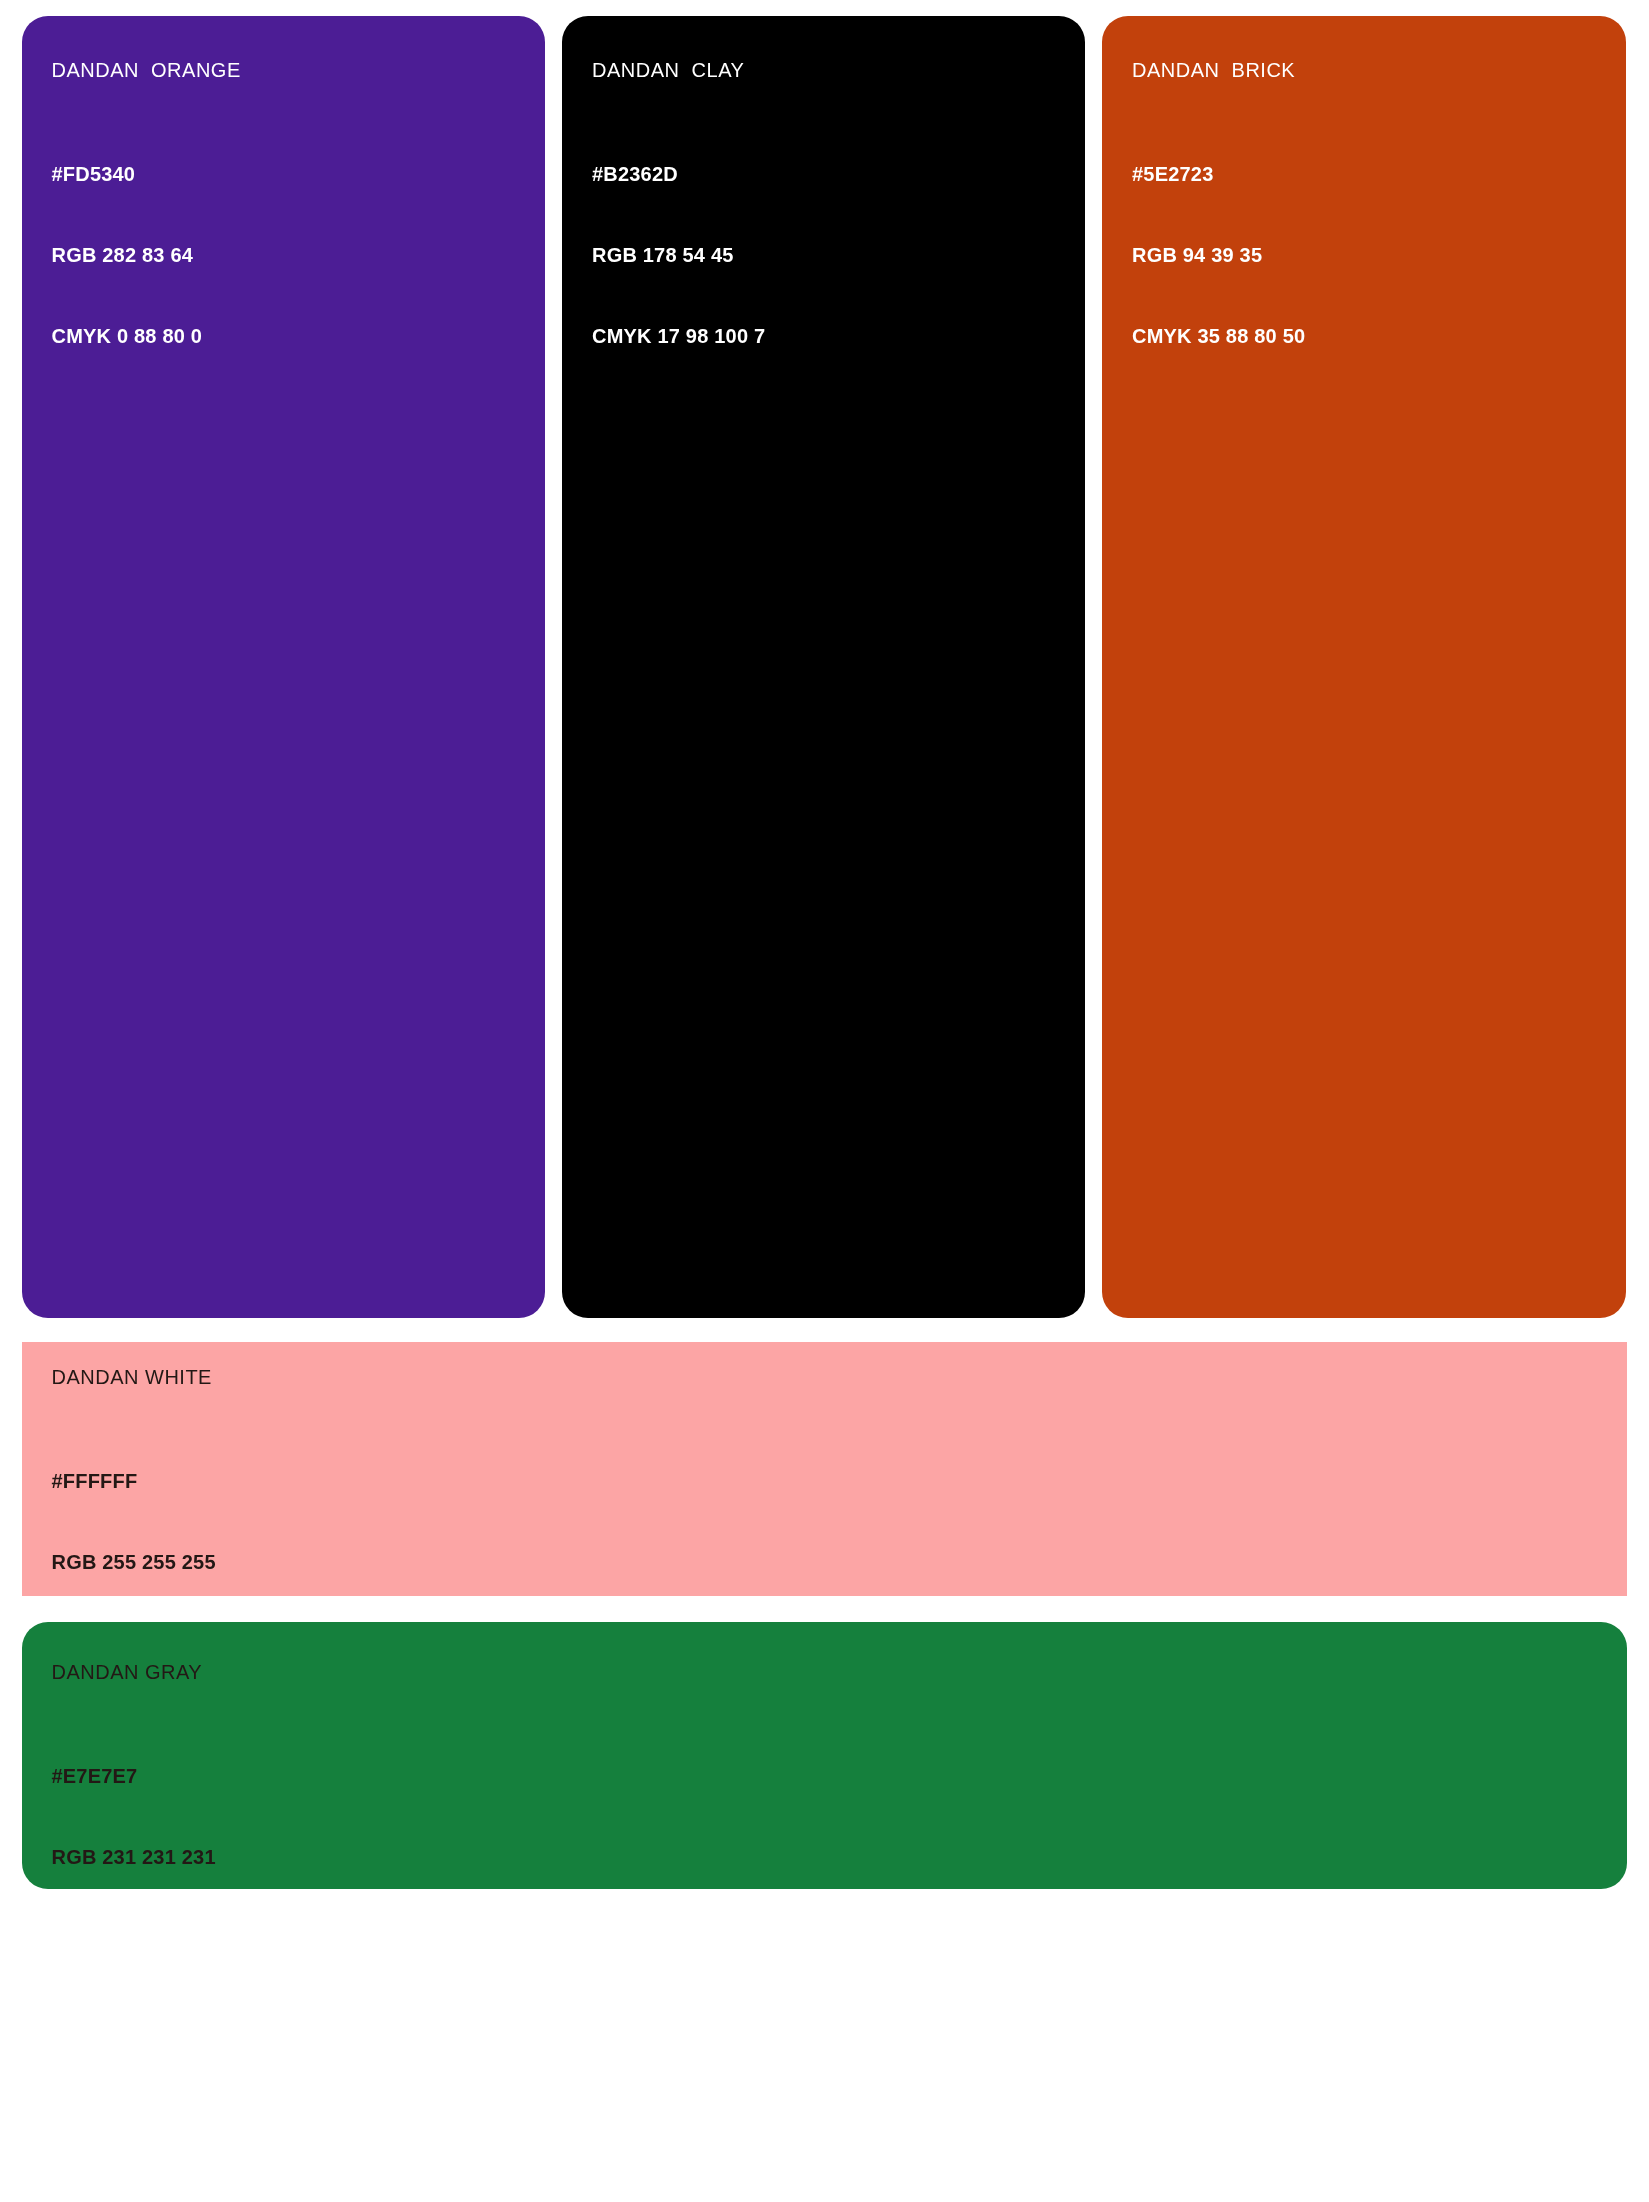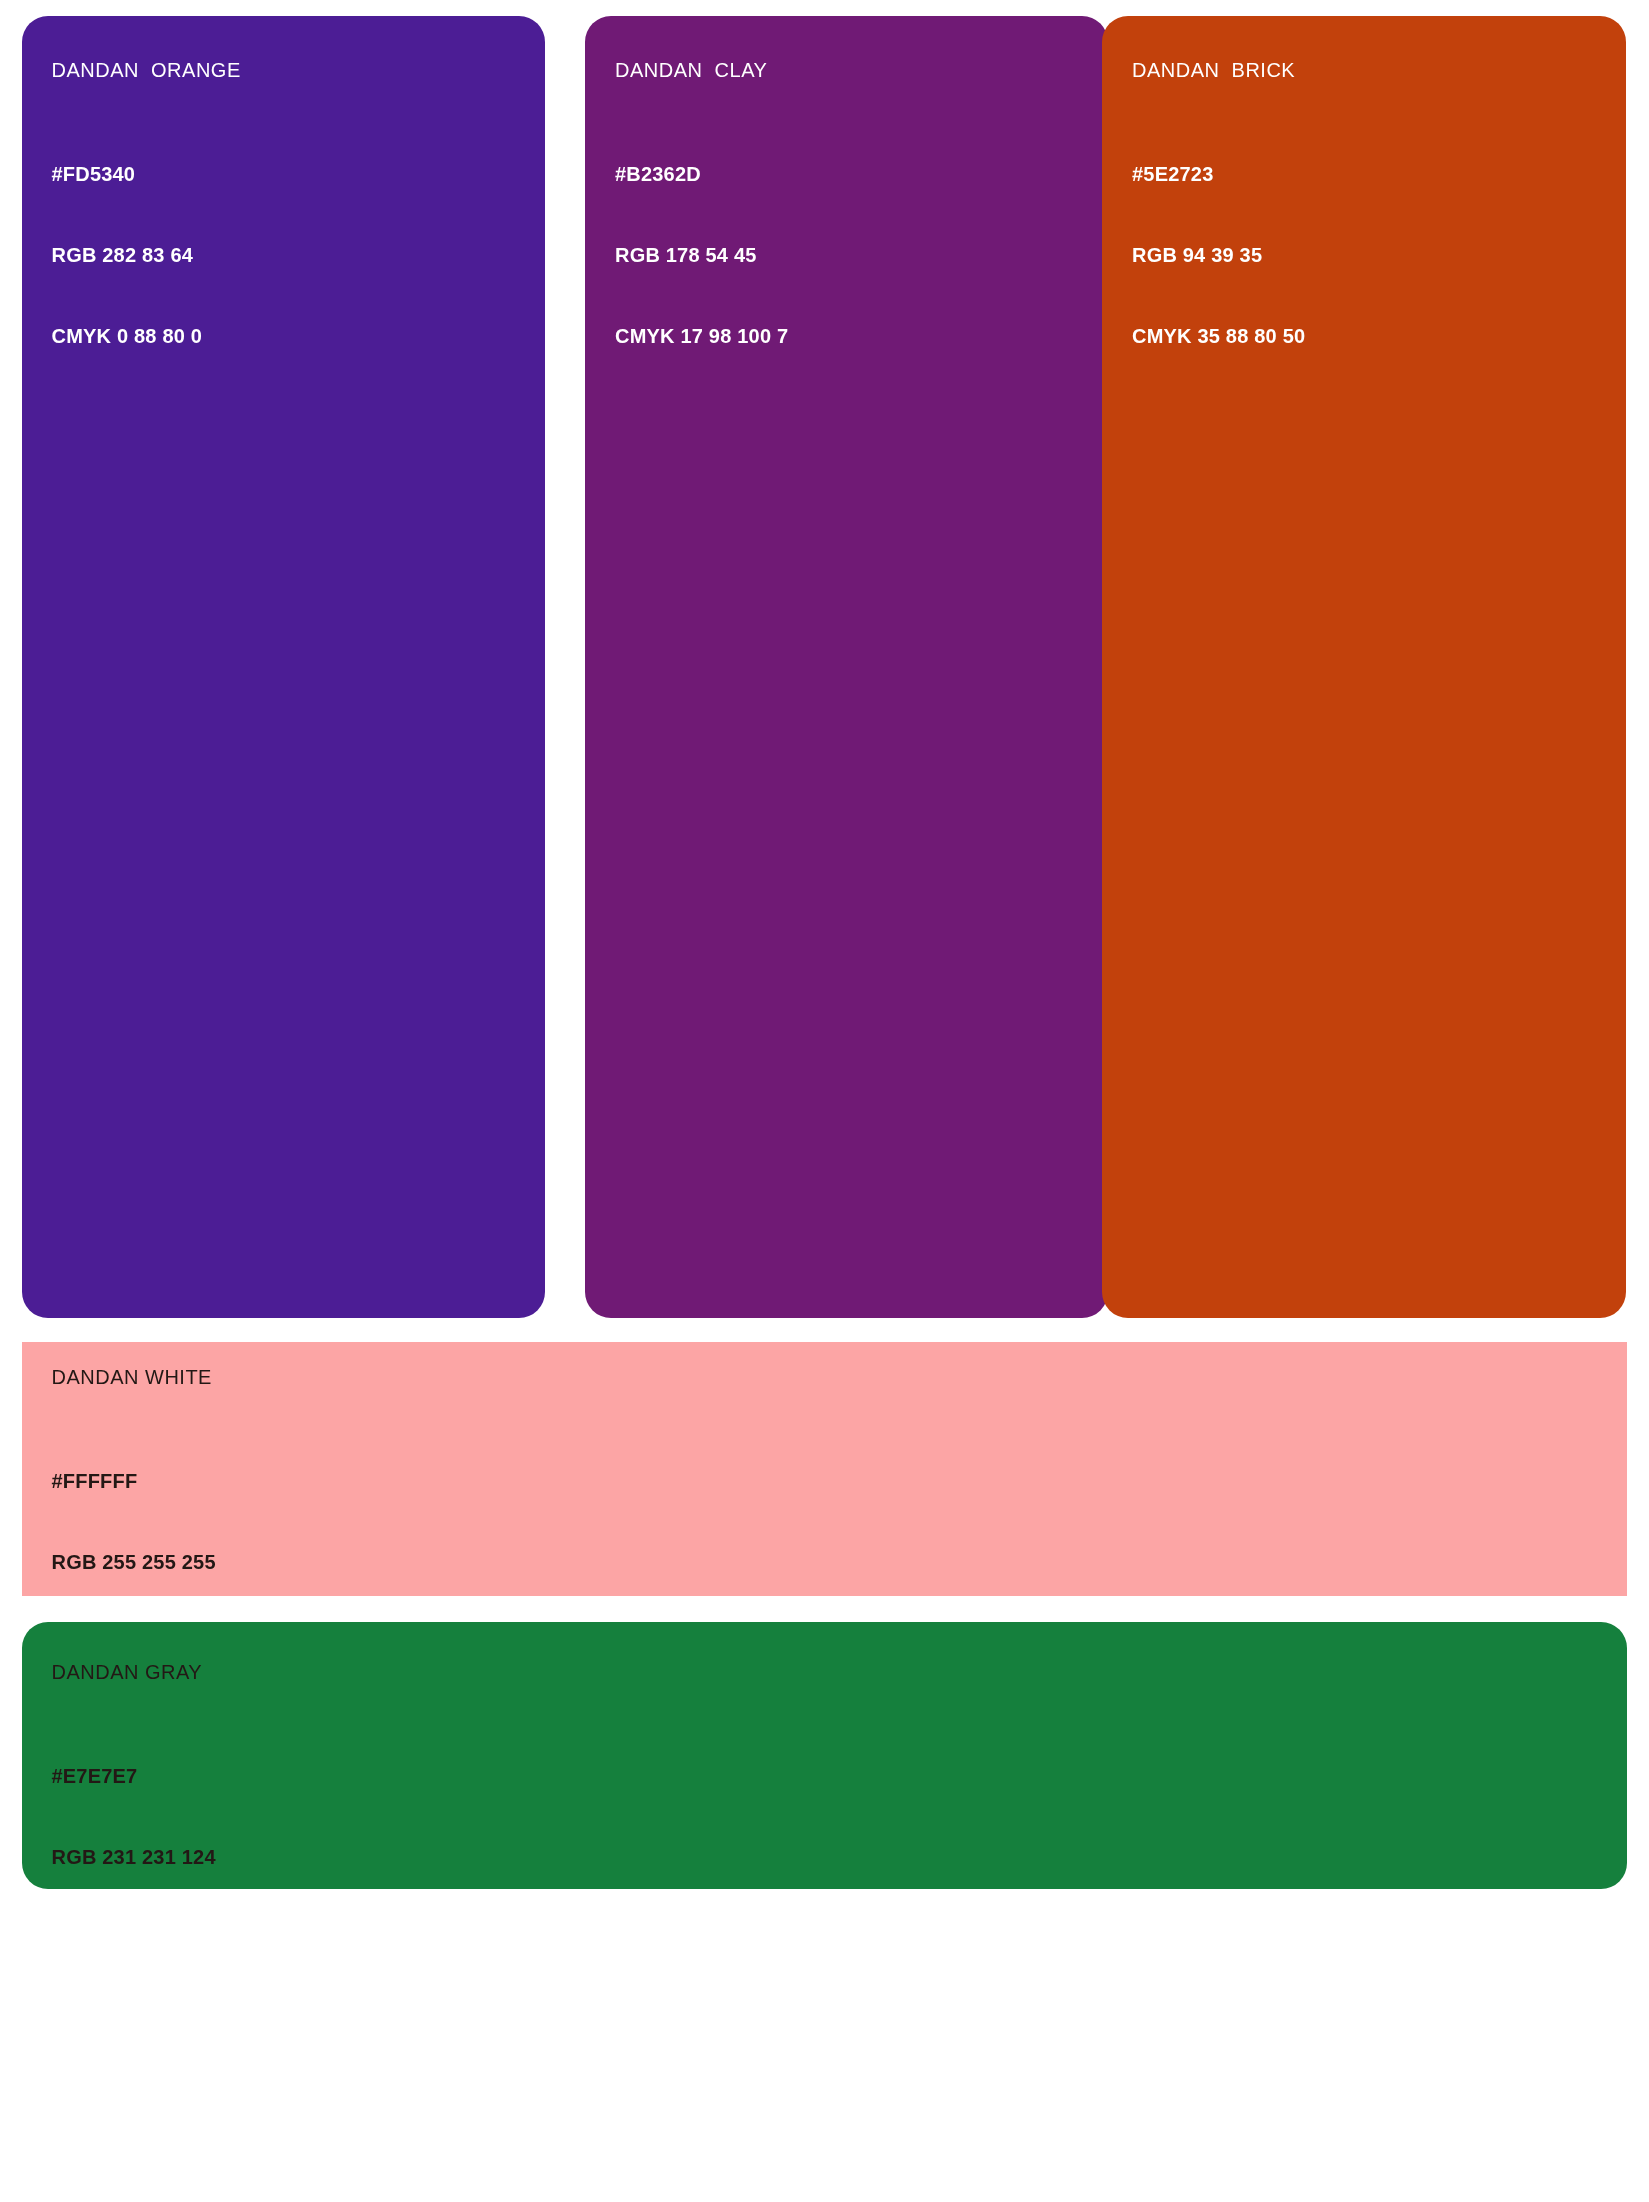--- a/index.html
+++ b/index.html
@@ -106,21 +106,21 @@
       <div class="swatch-inner">
         <div class="swatch-title text-light">DANDAN  ORANGE</div>
         <div class="swatch-values text-light">
           <div>#FD5340</div>
           <div>RGB 282 83 64</div>
           <div>CMYK 0 88 80 0</div>
         </div>
       </div>
     </div>
 
-    <div class="swatch" id="swatch-clay" style="background: #701a75; margin-left: 23px;">
+    <div class="swatch" id="swatch-clay" style="background: #000000;">
       <div class="swatch-inner">
         <div class="swatch-title text-light">DANDAN  CLAY</div>
         <div class="swatch-values text-light">
           <div>#B2362D</div>
           <div>RGB 178 54 45</div>
           <div>CMYK 17 98 100 7</div>
         </div>
       </div>
     </div>
 
@@ -146,21 +146,21 @@
         
       </div>
     </div>
   </div>
 
   <div class="swatch" id="swatch-gray" style="background: #15803d;">
     <div class="swatch-inner">
       <div class="swatch-title text-dark">DANDAN GRAY</div>
       <div class="swatch-values text-dark">
         <div>#E7E7E7</div>
-        <div>RGB 231 231 124</div>
+        <div>RGB 231 231 231</div>
         
       </div>
     </div>
   </div>
 
 
 </div>
 
 
 </body></html>

